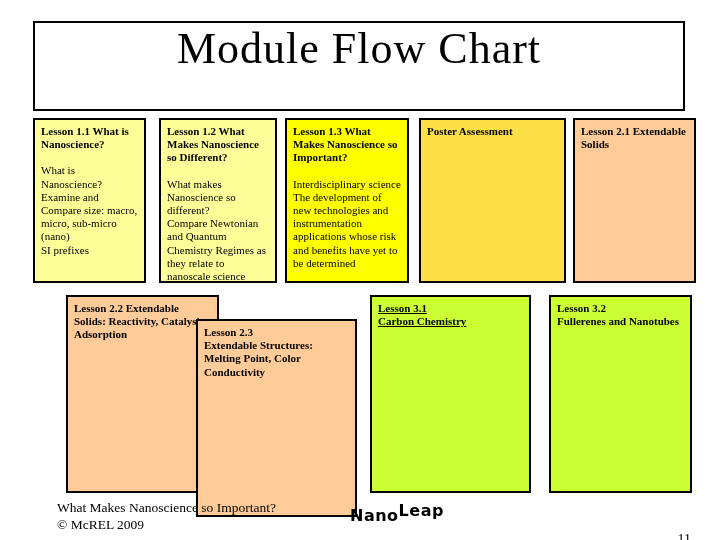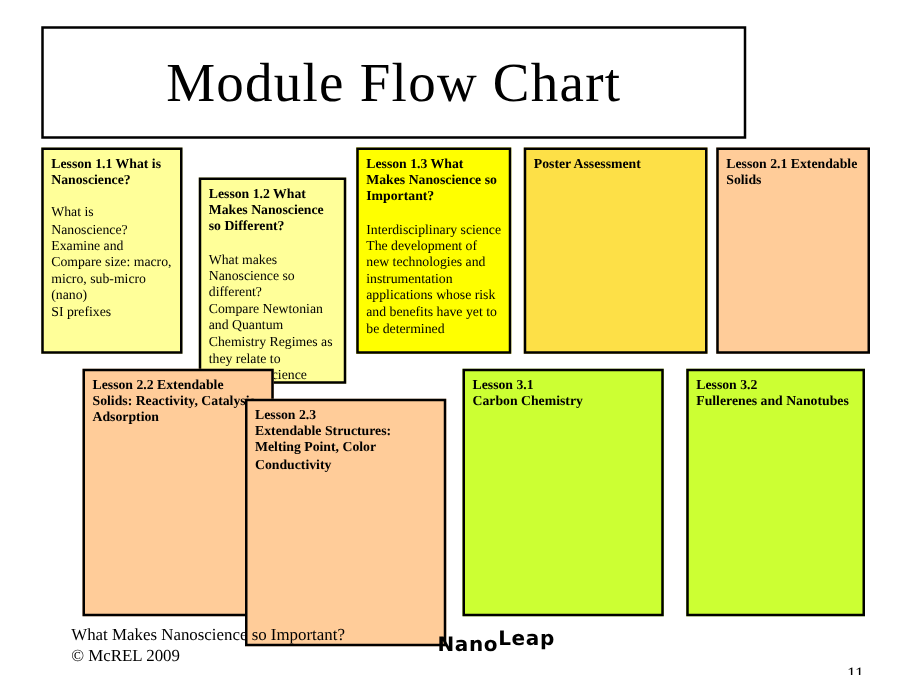--- a/index.html
+++ b/index.html
@@ -1,23 +1,23 @@
 <!DOCTYPE html>
 <html><head>
 <meta charset="utf-8">
 <style>
   html,body{margin:0;padding:0;}
   body{
     width:720px;height:540px;background:#ffffff;position:relative;
     font-family:"Liberation Serif", serif;color:#000;overflow:hidden;
   }
   .title-box{
-    position:absolute;left:33px;top:21px;width:564px;height:90px;
+    position:absolute;left:33px;top:21px;width:652px;height:90px;
     border:2px solid #000;box-sizing:border-box;background:#fff;
-    display:flex;align-items:center;justify-content:center;
+    display:flex;align-items:flex-start;justify-content:center;
   }
   .slide-title{
     font-size:44px;font-weight:normal;letter-spacing:1px;white-space:nowrap;
   }
   .box{
     position:absolute;border:2px solid #000;box-sizing:border-box;
     padding:5px 6px;font-size:11px;line-height:1.2;overflow:hidden;
   }
   .box-title{font-weight:bold;white-space:pre-line;}
   .box-body{margin-top:13px;white-space:pre-line;}
@@ -54,21 +54,21 @@
   <div class="slide-title">Module Flow Chart</div>
 </div>
 
 <div class="box r1 b1" style="background-color: rgb(255, 255, 153);">
   <div class="box-title">Lesson 1.1 What is Nanoscience?</div>
   <div class="box-body">What is Nanoscience?
 Examine and Compare size: macro, micro,  sub-micro (nano)
 SI prefixes</div>
 </div>
 
-<div class="box r1 b2" style="background-color: rgb(255, 255, 153); margin-top: 24px;">
+<div class="box r1 b2" style="background-color: rgb(255, 255, 153);">
   <div class="box-title">Lesson 1.2 What Makes  Nanoscience so Different?</div>
   <div class="box-body">What makes Nanoscience so different?
 Compare Newtonian and Quantum Chemistry Regimes as they relate to nanoscale science</div>
 </div>
 
 <div class="box r1 b3" style="background-color: rgb(255, 255, 0);">
   <div class="box-title">Lesson 1.3  What Makes Nanoscience so Important?</div>
   <div class="box-body">Interdisciplinary science
 The development of new technologies and instrumentation applications whose risk and benefits have yet to be determined</div>
 </div>
@@ -83,21 +83,21 @@
 
 <div class="box r2 b6" style="background-color: rgb(255, 204, 153);">
   <div class="box-title">Lesson 2.2 Extendable Solids: Reactivity, Catalysis, Adsorption</div>
 </div>
 
 <div class="box r2 b7" style="background-color: rgb(255, 204, 153); margin-top: 24px;">
   <div class="box-title">Lesson 2.3
 Extendable Structures: Melting Point, Color Conductivity</div>
 </div>
 
-<div class="box r2 b8" style="background-color: rgb(204, 255, 51);">
+<div class="box r2 b8" style="background-color: rgb(204, 255, 51); text-decoration: underline;">
   <div class="box-title">Lesson 3.1
 Carbon Chemistry</div>
 </div>
 
 <div class="box r2 b9" style="background-color: rgb(204, 255, 51);">
   <div class="box-title">Lesson 3.2
 Fullerenes and Nanotubes</div>
 </div>
 
 <div class="credit">What Makes Nanoscience so Important?

